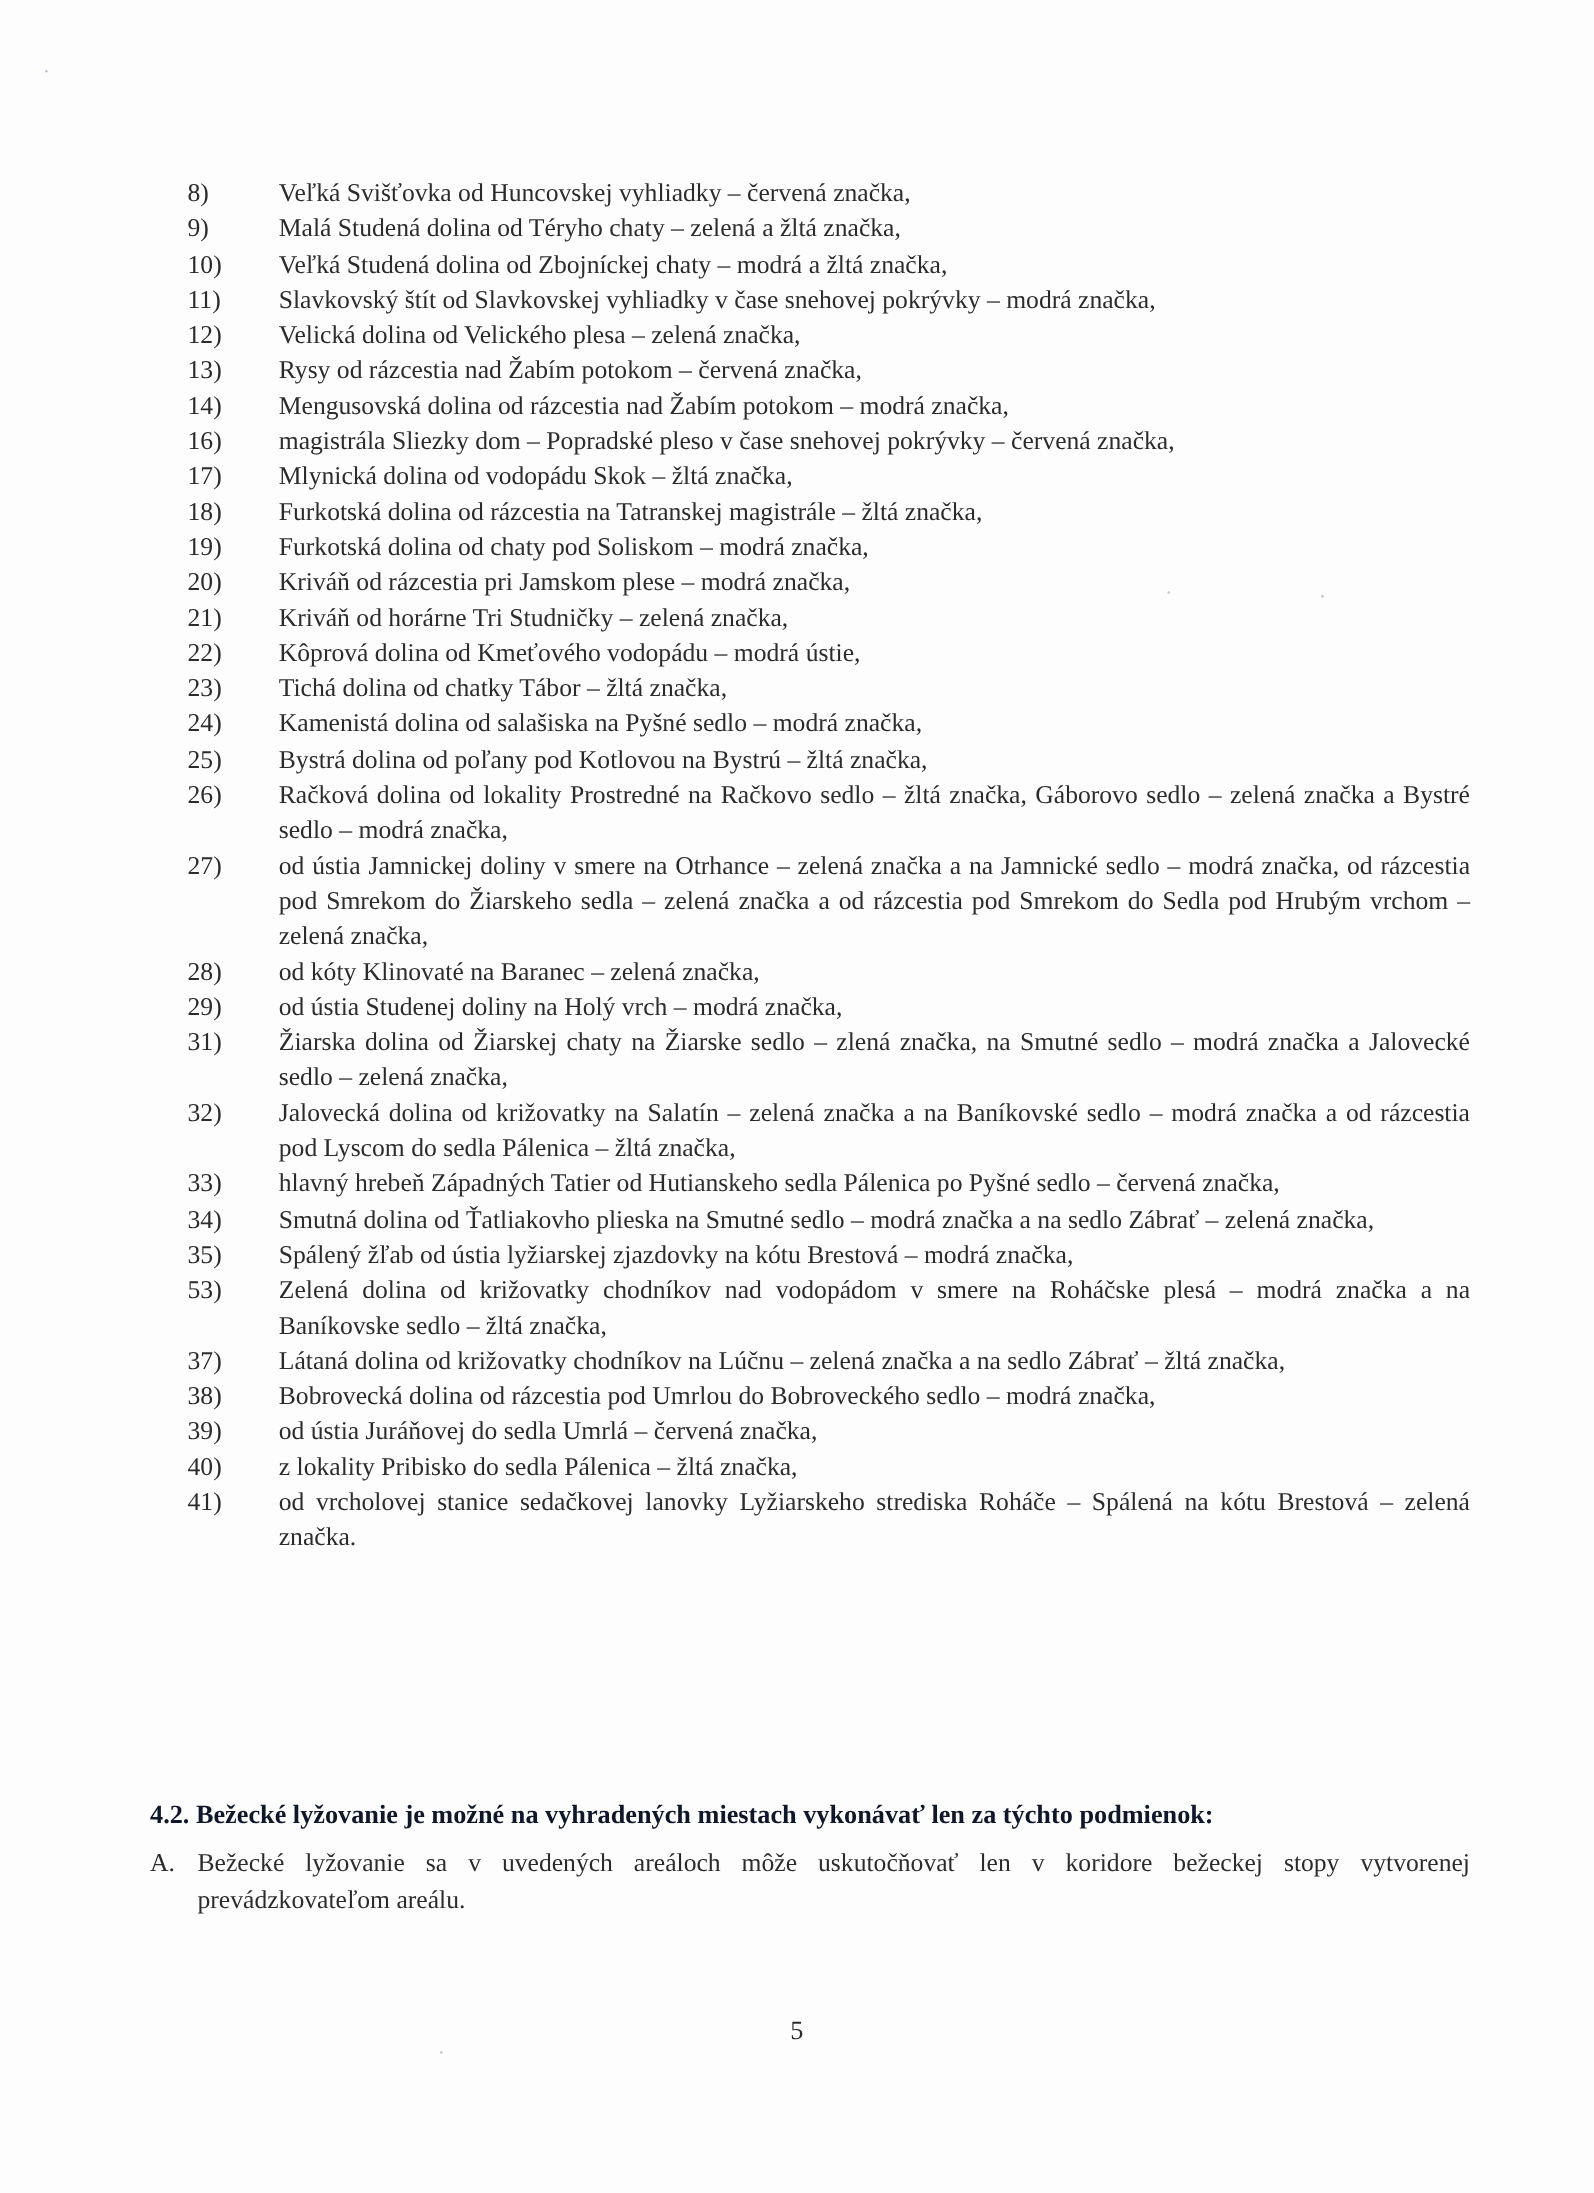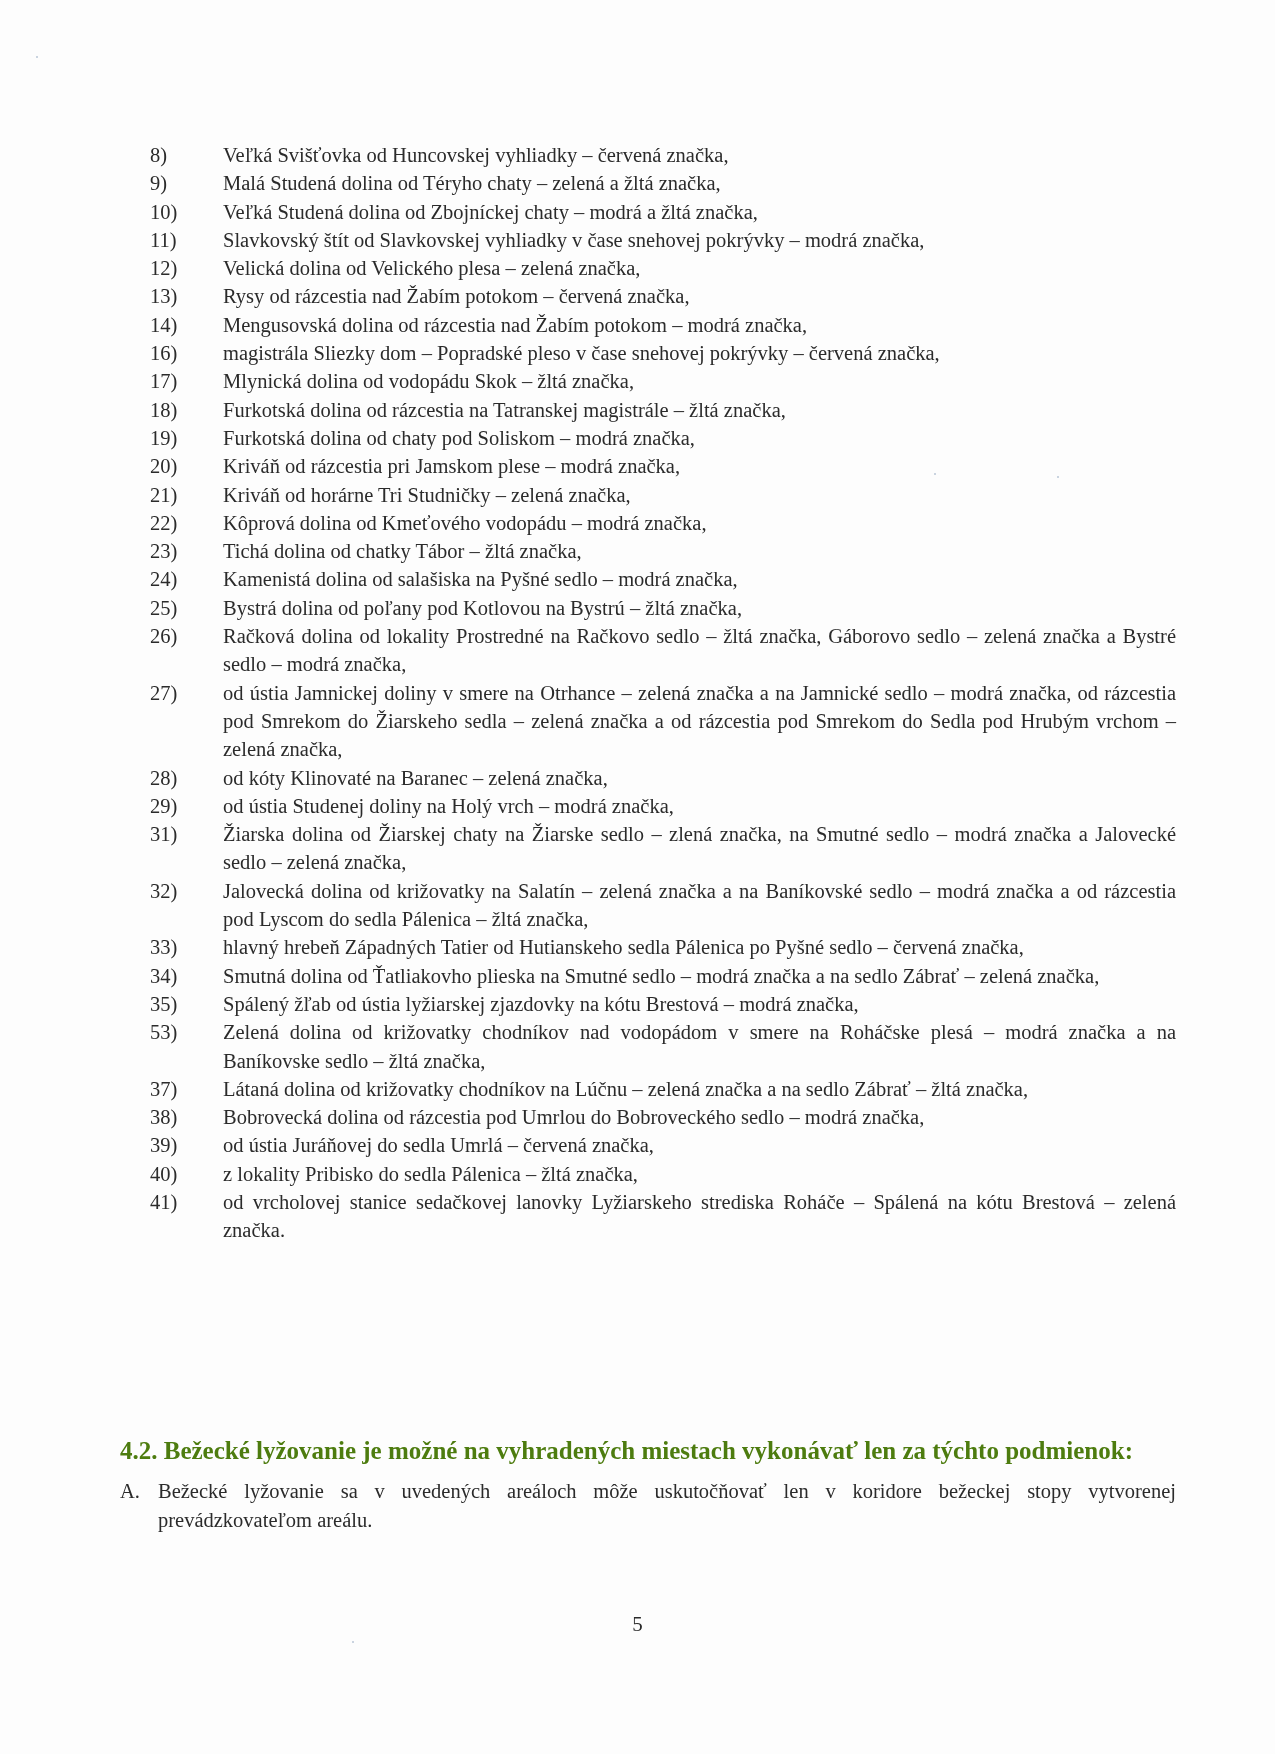--- a/index.html
+++ b/index.html
@@ -46,25 +46,25 @@
     }
     .item .txt {
       display: block;
       margin-left: 27px;
     }
     .section-heading {
       position: absolute;
       left: 120px;
       top: 1437px;
       width: 1060px;
-      font-size: 25px;
+      font-size: 21px;
       font-weight: bold;
       line-height: 28px;
       margin: 0;
-      color: #4d7c0f;
+      color: #0f172a;
     }
     .para {
       position: absolute;
       left: 120px;
       top: 1477px;
       width: 1056px;
       font-size: 20.5px;
       line-height: 29px;
       text-align: justify;
     }
@@ -152,21 +152,21 @@
       <li class="item">
         <span class="num">20)</span>
         <span class="txt">Kriváň od rázcestia pri Jamskom plese – modrá značka,</span>
       </li>
       <li class="item">
         <span class="num">21)</span>
         <span class="txt">Kriváň od horárne Tri Studničky – zelená značka,</span>
       </li>
       <li class="item">
         <span class="num">22)</span>
-        <span class="txt">Kôprová dolina od Kmeťového vodopádu – modrá značka,</span>
+        <span class="txt">Kôprová dolina od Kmeťového vodopádu – modrá ústie,</span>
       </li>
       <li class="item">
         <span class="num">23)</span>
         <span class="txt">Tichá dolina od chatky Tábor – žltá značka,</span>
       </li>
       <li class="item">
         <span class="num">24)</span>
         <span class="txt">Kamenistá dolina od salašiska na Pyšné sedlo – modrá značka,</span>
       </li>
       <li class="item">

